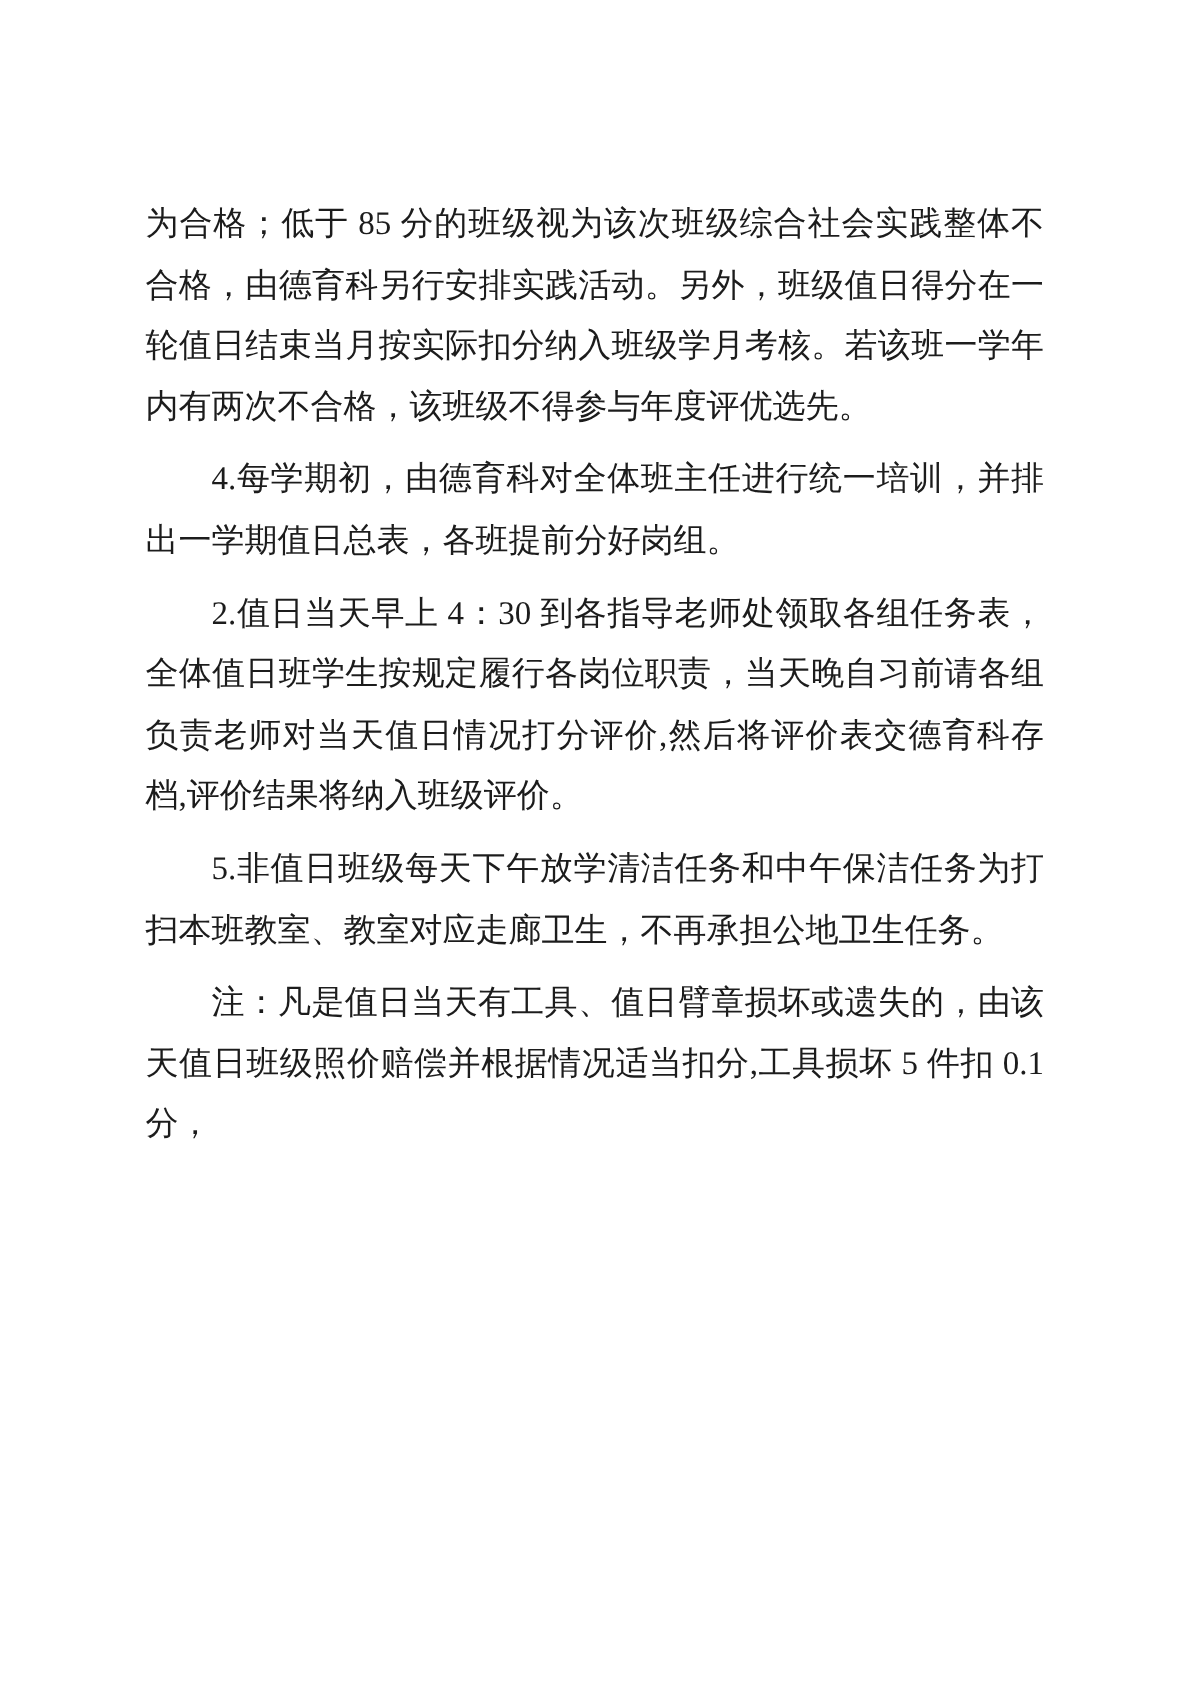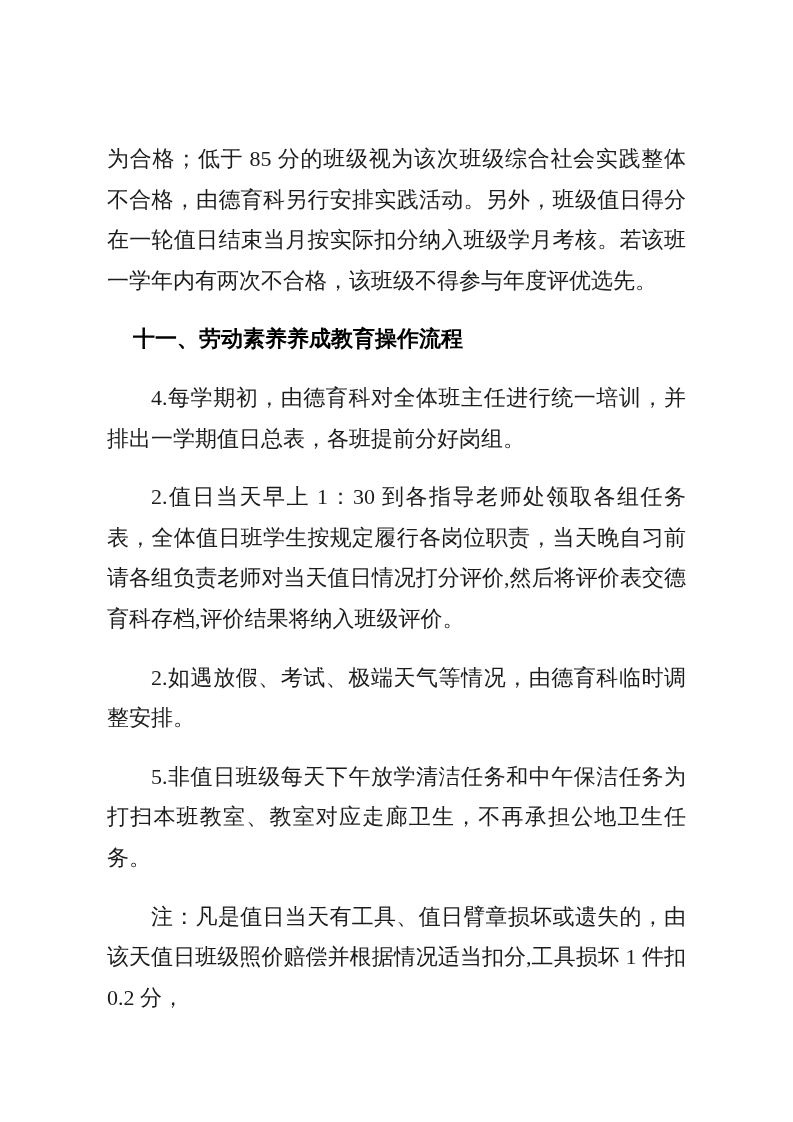--- a/index.html
+++ b/index.html
@@ -13,21 +13,21 @@
     height: 1122px;
     background: #ffffff;
     box-sizing: border-box;
     padding: 121px 89px 0 89px;
     overflow: hidden;
   }
   .doc-body {
     width: 615px;
   }
   .para {
-    margin: 18px;
+    margin: 8px;
     font-family: "Liberation Serif", "DejaVu Serif", serif;
     font-size: 22px;
     line-height: 40.6px;
     color: #1c1c1c;
     text-align: justify;
     text-justify: inter-ideograph;
     word-break: break-all;
   }
   .heading {
     margin: 0;
@@ -43,28 +43,26 @@
   }
 </style>
 </head>
 <body>
 
 <div class="page">
   <div class="doc-body">
 
     <p class="para">为合格；低于 85 分的班级视为该次班级综合社会实践整体不合格，由德育科另行安排实践活动。另外，班级值日得分在一轮值日结束当月按实际扣分纳入班级学月考核。若该班一学年内有两次不合格，该班级不得参与年度评优选先。</p>
 
-    <h2 class="heading indent">十一、劳动素养养成教育操作流程</h2>
 
     <p class="para indent">4.每学期初，由德育科对全体班主任进行统一培训，并排出一学期值日总表，各班提前分好岗组。</p>
 
-    <p class="para indent">2.值日当天早上 1：30 到各指导老师处领取各组任务表，全体值日班学生按规定履行各岗位职责，当天晚自习前请各组负责老师对当天值日情况打分评价,然后将评价表交德育科存档,评价结果将纳入班级评价。</p>
+    <p class="para indent">2.值日当天早上 4：30 到各指导老师处领取各组任务表，全体值日班学生按规定履行各岗位职责，当天晚自习前请各组负责老师对当天值日情况打分评价,然后将评价表交德育科存档,评价结果将纳入班级评价。</p>
 
 
 
-    <p class="para indent">2.如遇放假、考试、极端天气等情况，由德育科临时调整安排。</p>
 
     <p class="para indent">5.非值日班级每天下午放学清洁任务和中午保洁任务为打扫本班教室、教室对应走廊卫生，不再承担公地卫生任务。</p>
 
-    <p class="para indent">注：凡是值日当天有工具、值日臂章损坏或遗失的，由该天值日班级照价赔偿并根据情况适当扣分,工具损坏 1 件扣 0.2 分，</p>
+    <p class="para indent">注：凡是值日当天有工具、值日臂章损坏或遗失的，由该天值日班级照价赔偿并根据情况适当扣分,工具损坏 5 件扣 0.1 分，</p>
 
   </div>
 </div>
 
 </body></html>

